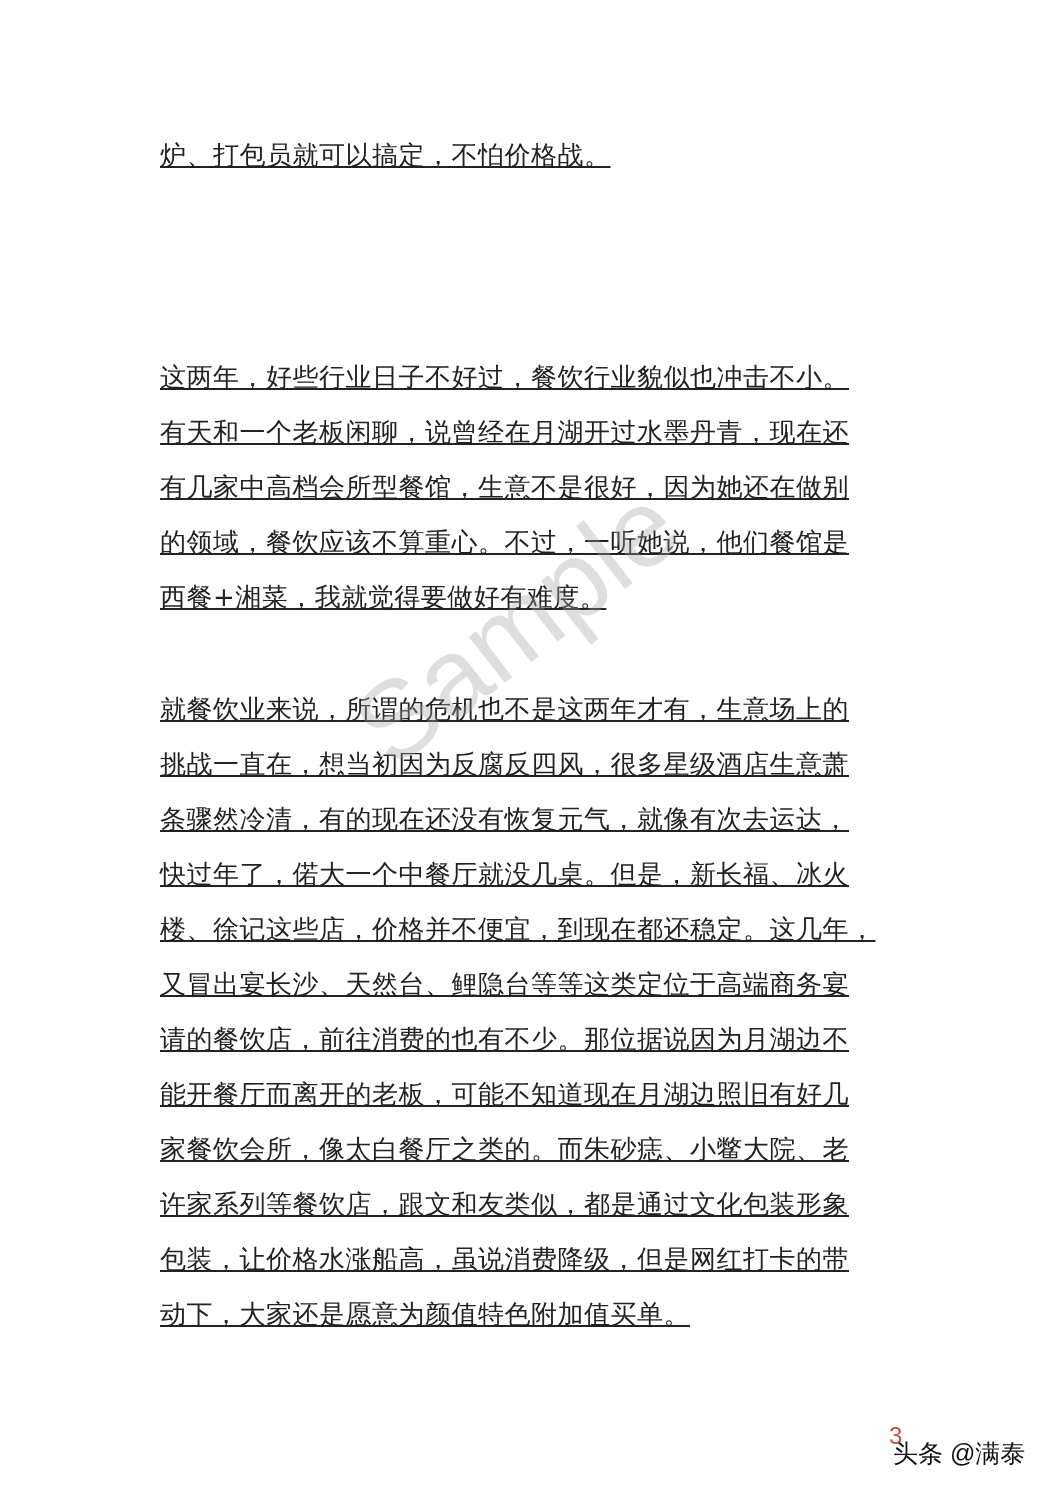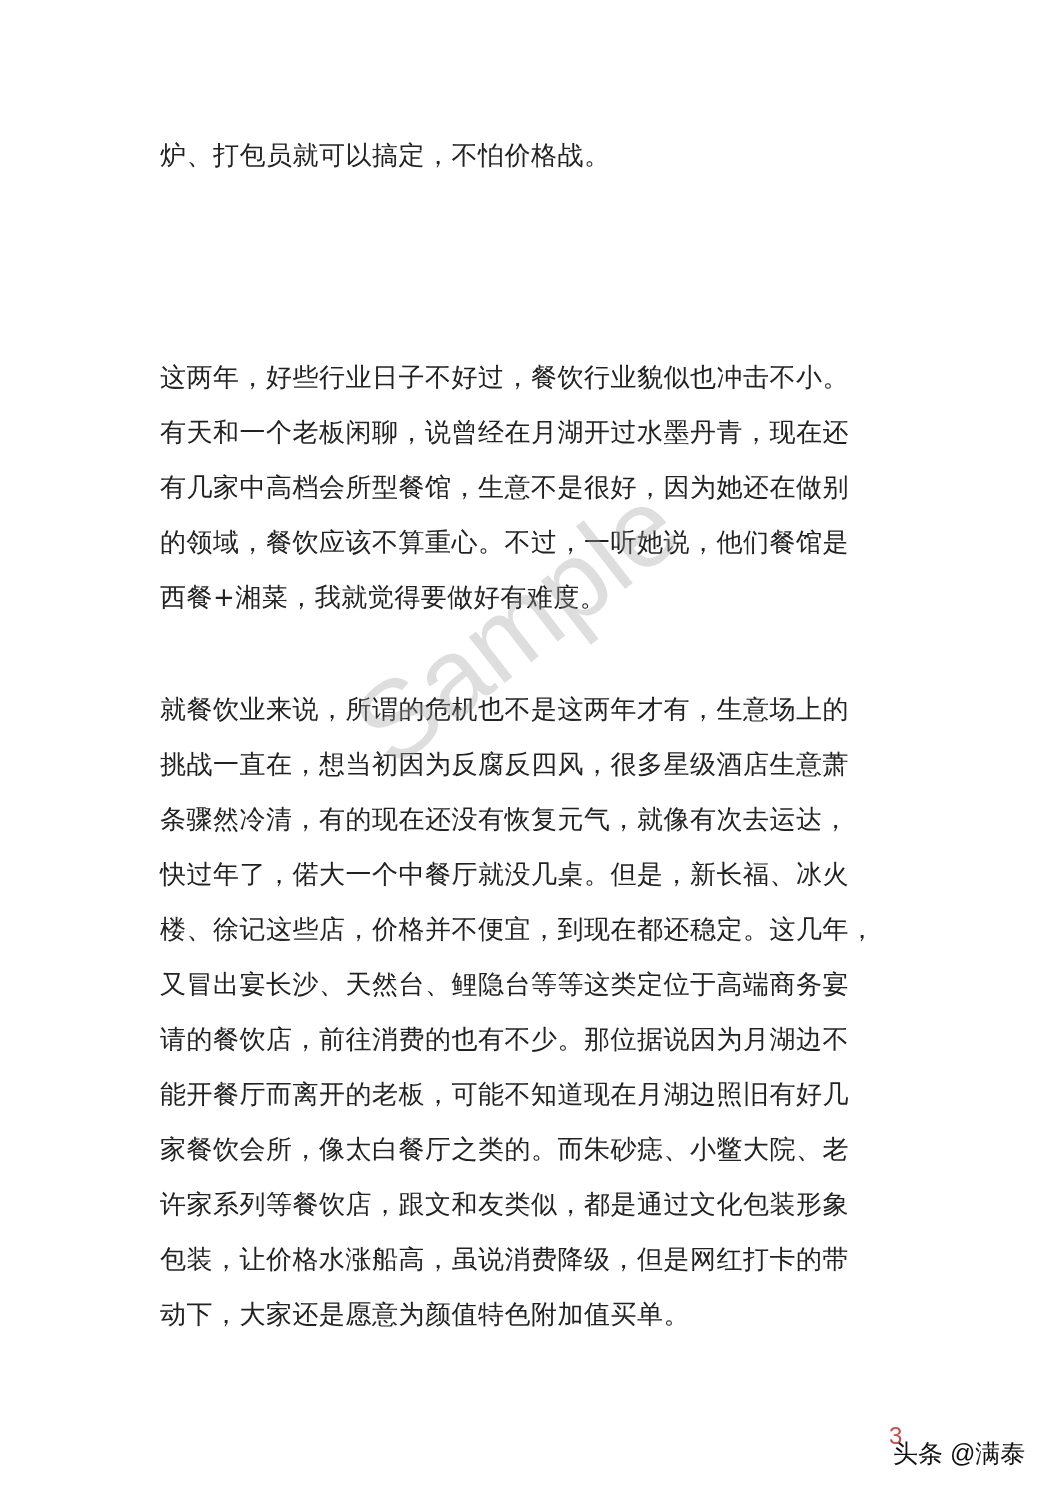--- a/index.html
+++ b/index.html
@@ -1,21 +1,21 @@
 <!DOCTYPE html>
 <html><head>
 <meta charset="utf-8">
 <style>
   html, body { margin: 0; padding: 0; background: #ffffff; }
   body { width: 1057px; height: 1494px; position: relative; overflow: hidden;
          font-family: "DejaVu Sans", "Liberation Sans", sans-serif; color: #2a2a2a; }
   .page { position: absolute; left: 0; top: 0; width: 1057px; height: 1494px; }
   .para { position: absolute; left: 160px; width: 740px; }
   .line { display: block; height: 55px; line-height: 55px; font-size: 26px;
-          white-space: nowrap; letter-spacing: 0.5px; color: #222; }
+          white-space: nowrap; letter-spacing: 0.5px; color: #222; text-decoration: underline; }
   #p1 { top: 128px; }
   #p2 { top: 240px; }
   #p3 { top: 350px; }
   #p4 { top: 682px; }
   .watermark { position: absolute; left: 330px; top: 690px; font-size: 110px;
                color: rgba(160,160,160,0.35); transform: rotate(-38deg);
                transform-origin: left top; font-family: "Liberation Sans", sans-serif;
                font-weight: normal; pointer-events: none; }
   .pagenum { position: absolute; left: 889px; top: 1422px; font-size: 24px; color: #c0504d;
              font-family: "Liberation Sans", sans-serif; }

